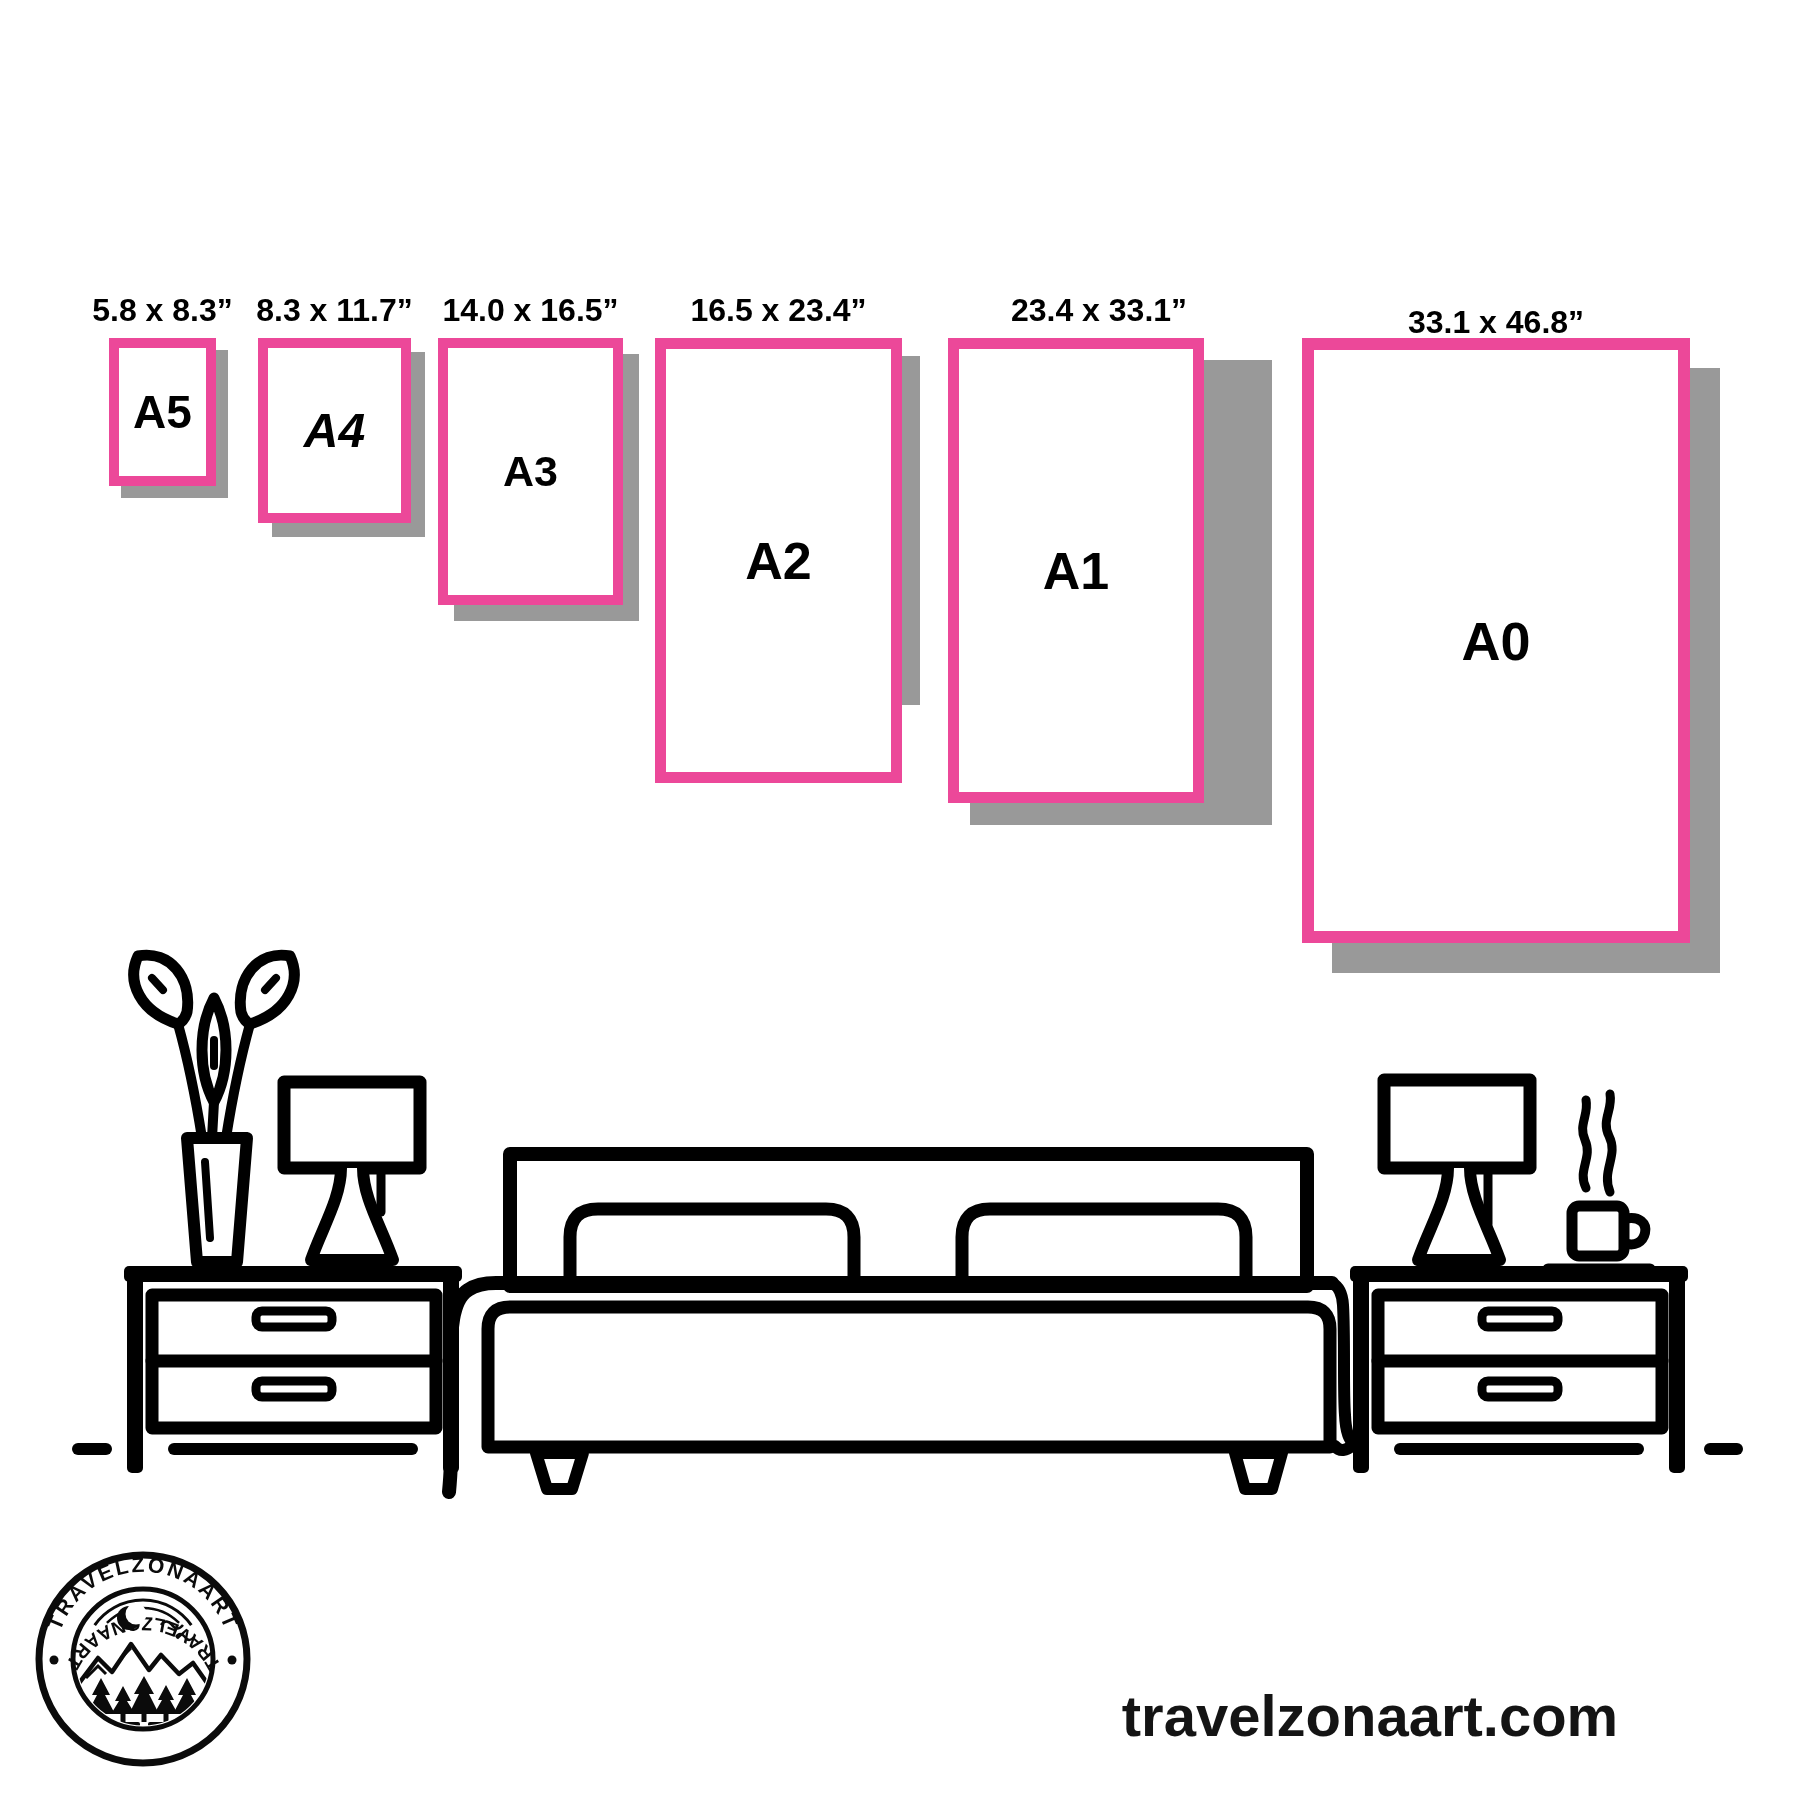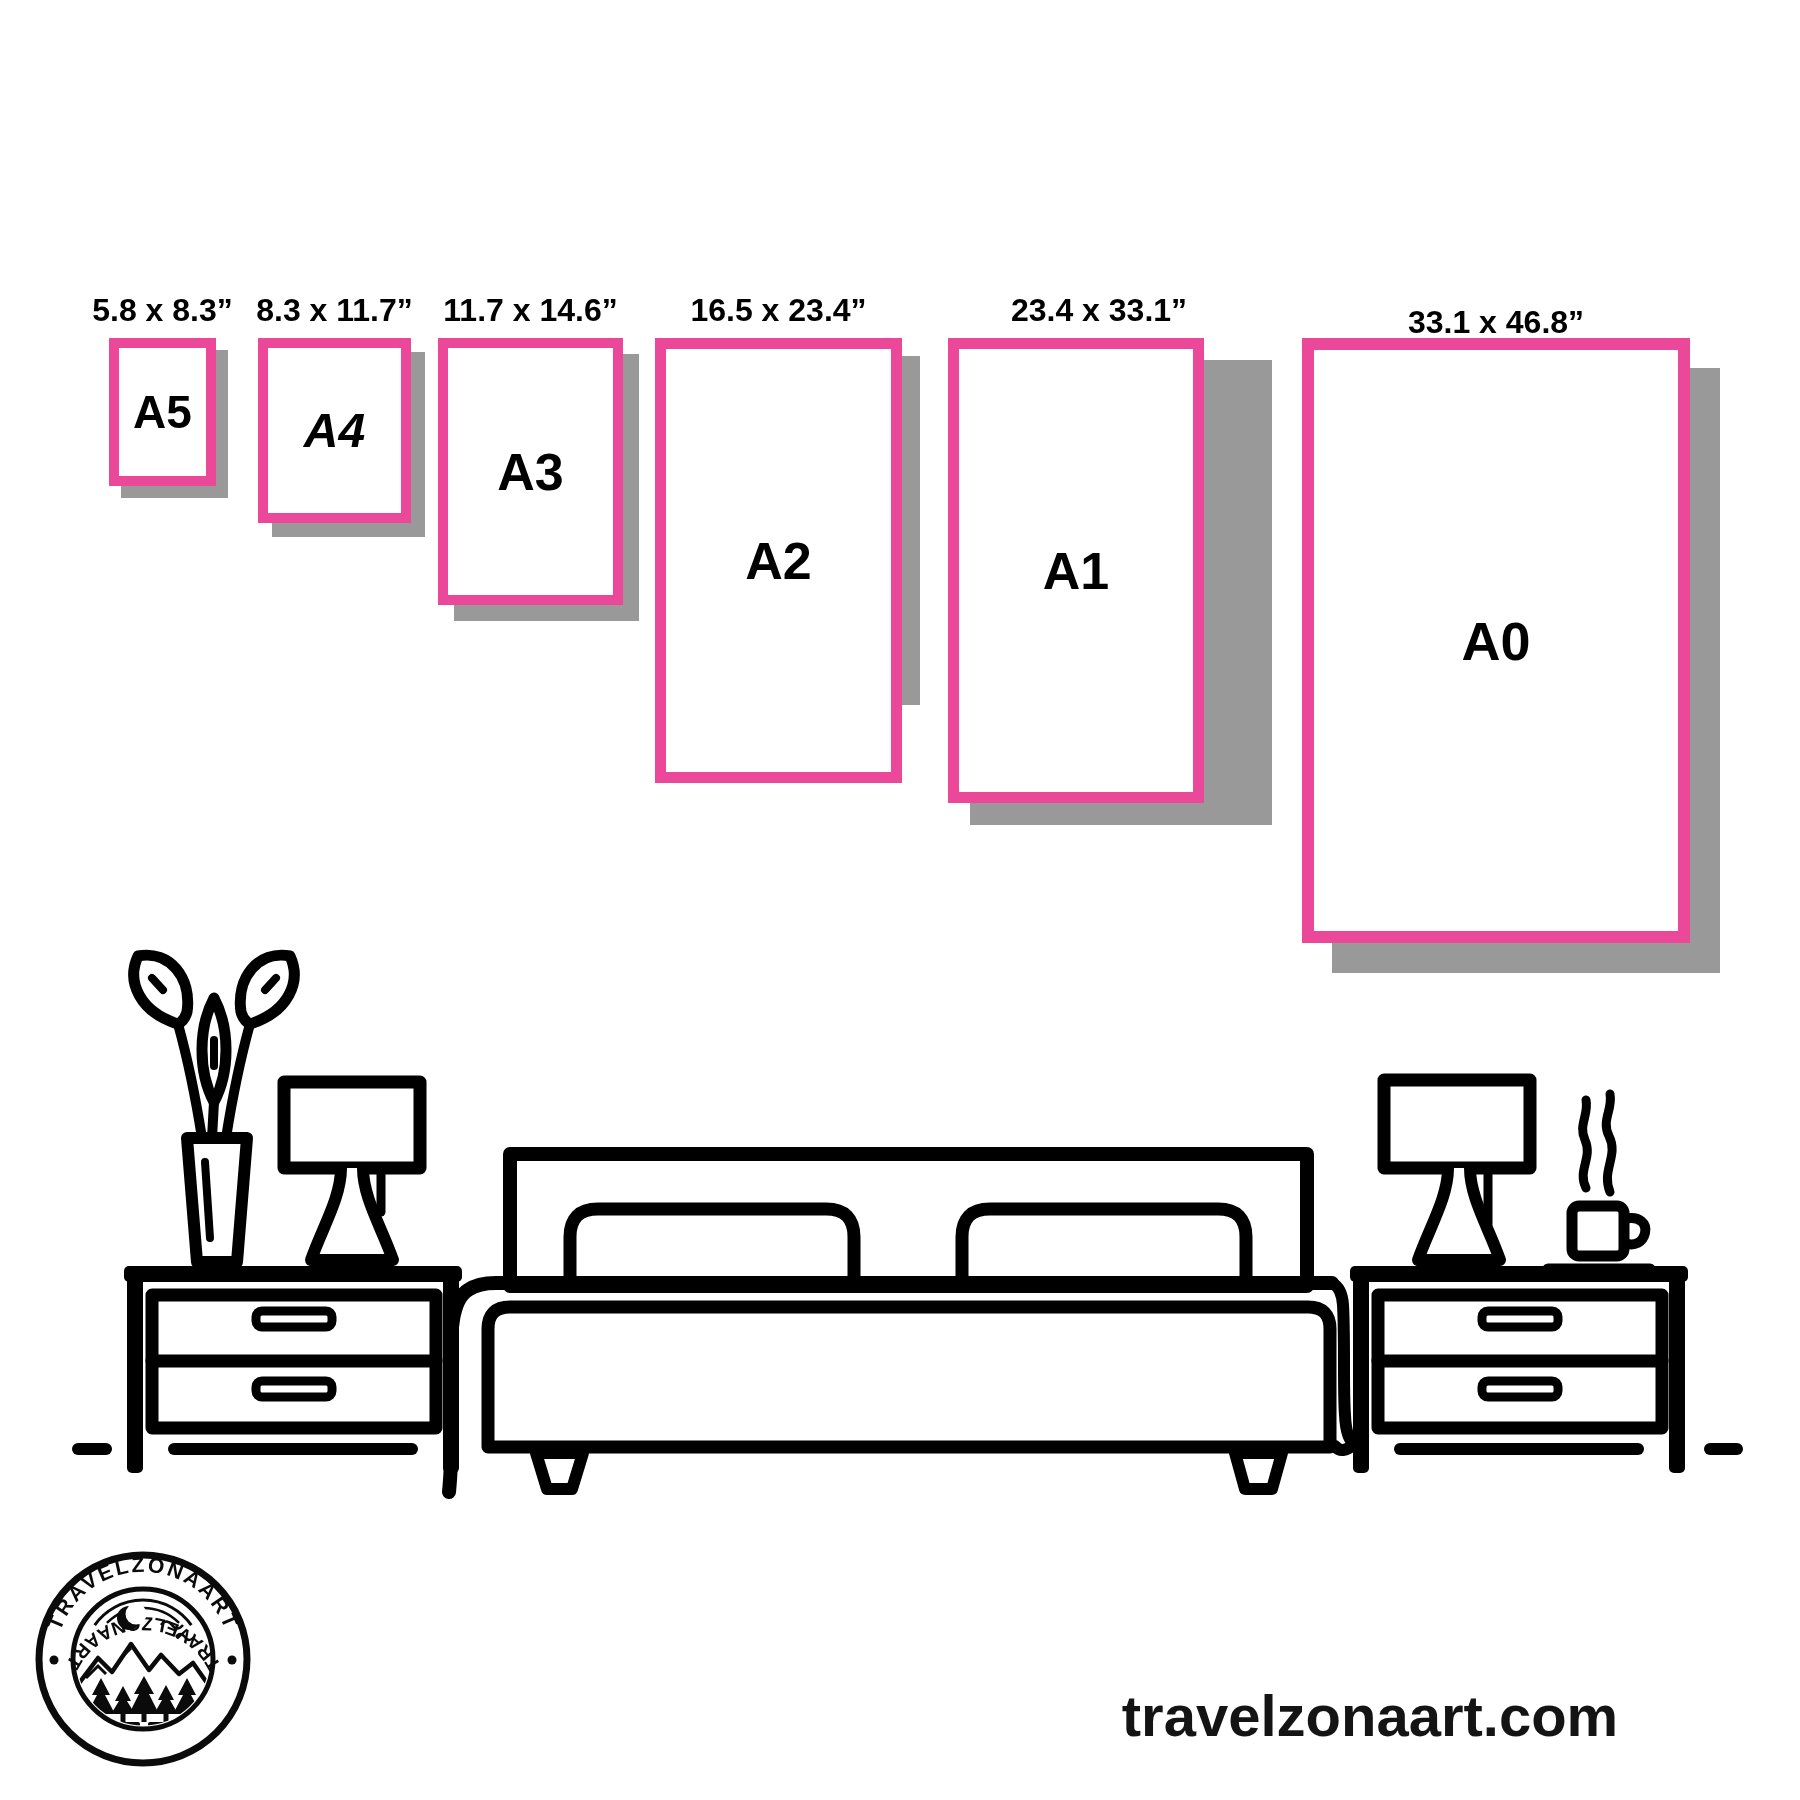--- a/index.html
+++ b/index.html
@@ -47,24 +47,24 @@
 
     <div class="frame-wrap">
       <div class="size-label" style="left: 334.5px; top: 292px;">8.3 x 11.7”</div>
       <div class="frame-shadow" style="left: 272px; top: 352px; width: 153px; height: 185px;"></div>
       <div class="frame-box" style="left: 258px; top: 338px; width: 153px; height: 185px; border-width: 10px; font-style: italic;">
         <span class="frame-letter" style="font-size: 48px;">A4</span>
       </div>
     </div>
 
     <div class="frame-wrap">
-      <div class="size-label" style="left: 530.5px; top: 292px;">11.7 x 14.6”</div>
+      <div class="size-label" style="left: 530.5px; top: 292px;">14.0 x 16.5”</div>
       <div class="frame-shadow" style="left: 454px; top: 354px; width: 185px; height: 267px;"></div>
       <div class="frame-box" style="left: 438px; top: 338px; width: 185px; height: 267px; border-width: 10px;">
-        <span class="frame-letter" style="font-size: 52px;">A3</span>
+        <span class="frame-letter" style="font-size: 43px;">A3</span>
       </div>
     </div>
 
     <div class="frame-wrap">
       <div class="size-label" style="left: 778.5px; top: 292px;">16.5 x 23.4”</div>
       <div class="frame-shadow" style="left: 673px; top: 356px; width: 247px; height: 349px;"></div>
       <div class="frame-box" style="left: 655px; top: 338px; width: 247px; height: 445px; border-width: 11px;">
         <span class="frame-letter" style="font-size: 52px;">A2</span>
       </div>
     </div>

